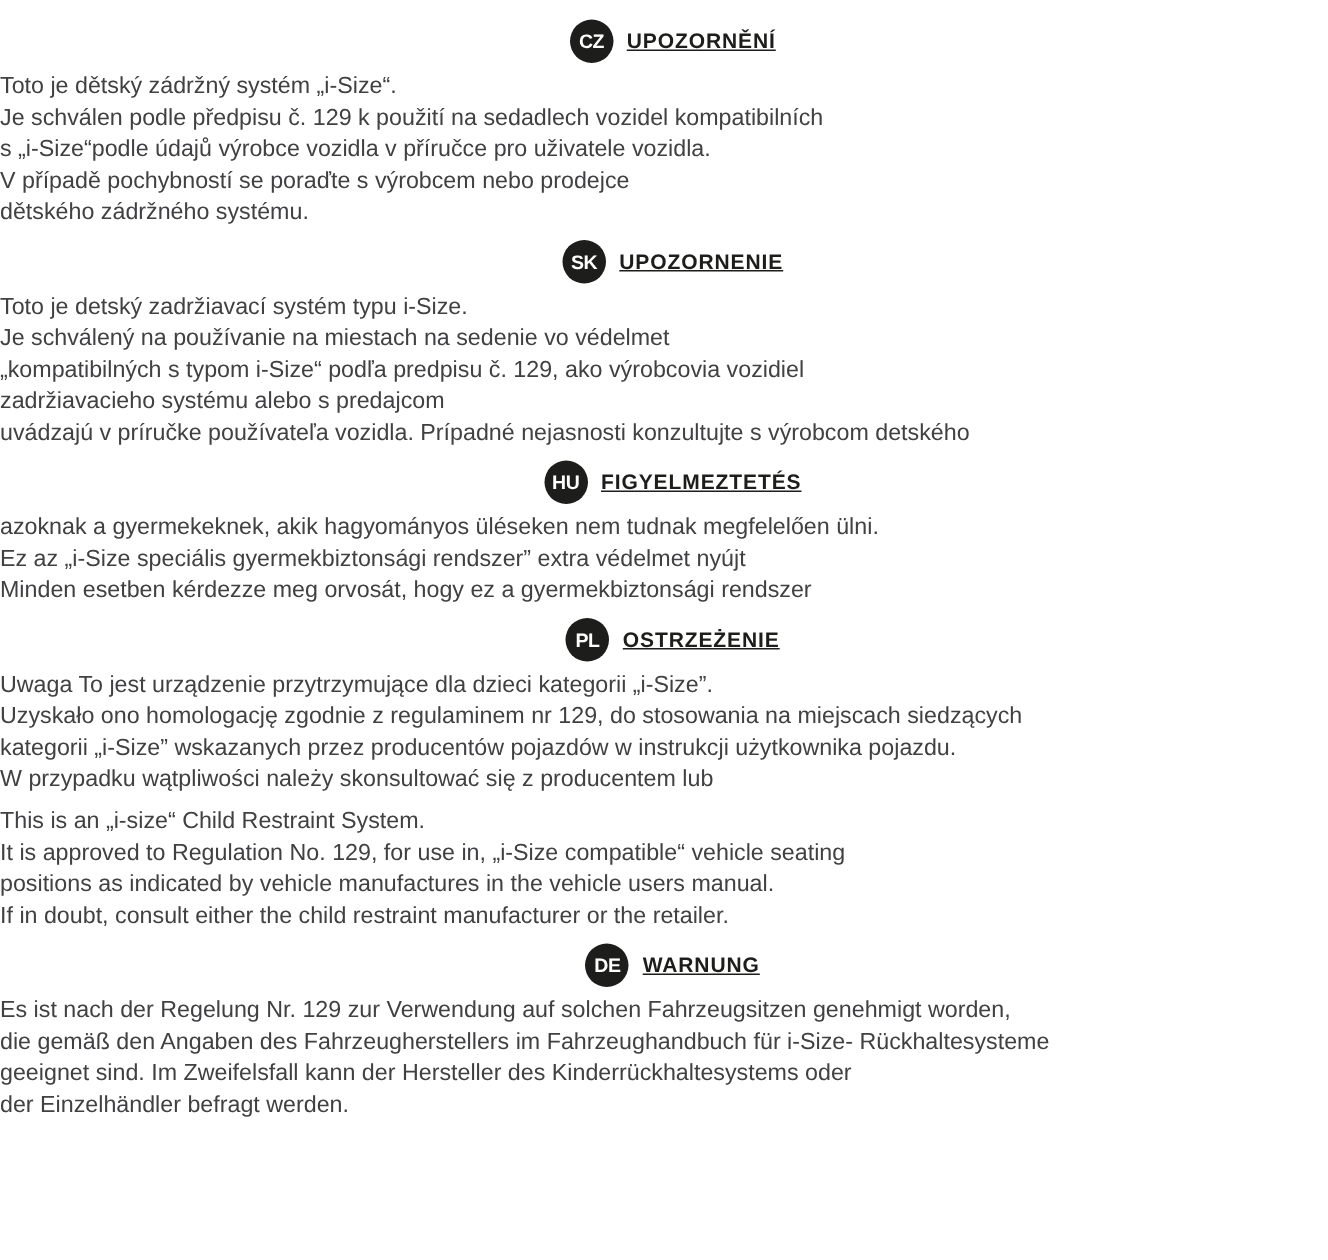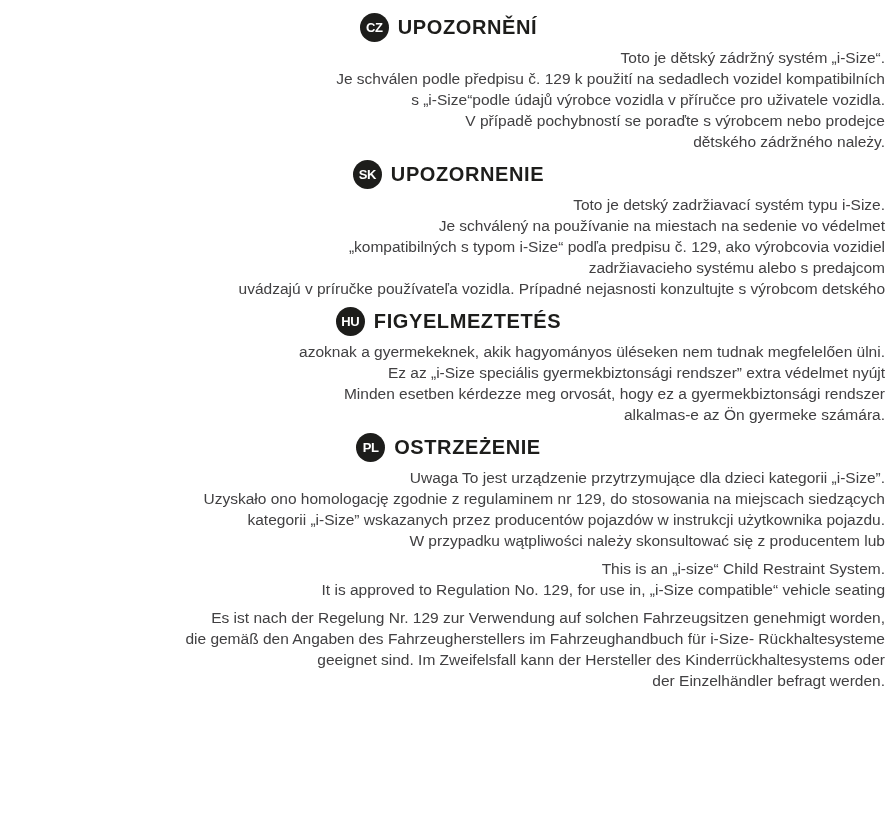--- a/index.html
+++ b/index.html
@@ -40,51 +40,52 @@
     color:var(--badge-text);
     display:flex;align-items:center;justify-content:center;
     font-weight:bold;
     font-size:13px;
     letter-spacing:-0.3px;
     flex:0 0 auto;
     user-select:none;
   }
   .heading{
     margin:0;
-    font-size:20px;
+    font-size:14px;
     font-weight:bold;
     color:var(--heading-color);
     letter-spacing:0.6px;
+    text-decoration:underline;
   }
   .section-body{
     width:885px;
   }
   .body-line{
-    text-align:right;
+    text-align:left;
     font-size:15.5px;
     line-height:21px;
     color:var(--body-color);
     white-space:nowrap;
   }
 </style>
 </head>
 <body>
 
 <div class="document" id="document">
   <section class="section">
     <div class="section-header">
       <span class="badge">CZ</span>
       <h2 class="heading">UPOZORNĚNÍ</h2>
     </div>
     <div class="section-body">
         <div class="body-line">Toto je dětský zádržný systém „i-Size“.</div>
         <div class="body-line">Je schválen podle předpisu č. 129 k použití na sedadlech vozidel kompatibilních</div>
         <div class="body-line">s „i-Size“podle údajů výrobce vozidla v příručce pro uživatele vozidla.</div>
         <div class="body-line">V případě pochybností se poraďte s výrobcem nebo prodejce</div>
-        <div class="body-line">dětského zádržného należy.</div>
+        <div class="body-line">dětského zádržného systému.</div>
       </div>
   </section>
 
   <section class="section">
     <div class="section-header">
       <span class="badge">SK</span>
       <h2 class="heading">UPOZORNENIE</h2>
     </div>
     <div class="section-body">
         <div class="body-line">Toto je detský zadržiavací systém typu i-Size.</div>
@@ -97,45 +98,50 @@
 
   <section class="section">
     <div class="section-header">
       <span class="badge">HU</span>
       <h2 class="heading">FIGYELMEZTETÉS</h2>
     </div>
     <div class="section-body">
         <div class="body-line">azoknak a gyermekeknek, akik hagyományos üléseken nem tudnak megfelelően ülni.</div>
         <div class="body-line">Ez az „i-Size speciális gyermekbiztonsági rendszer” extra védelmet nyújt</div>
         <div class="body-line">Minden esetben kérdezze meg orvosát, hogy ez a gyermekbiztonsági rendszer</div>
-        <div class="body-line">alkalmas-e az Ön gyermeke számára.</div>
       </div>
   </section>
 
   <section class="section">
     <div class="section-header">
       <span class="badge">PL</span>
       <h2 class="heading">OSTRZEŻENIE</h2>
     </div>
     <div class="section-body">
         <div class="body-line">Uwaga To jest urządzenie przytrzymujące dla dzieci kategorii „i-Size”.</div>
         <div class="body-line">Uzyskało ono homologację zgodnie z regulaminem nr 129, do stosowania na miejscach siedzących</div>
         <div class="body-line">kategorii „i-Size” wskazanych przez producentów pojazdów w instrukcji użytkownika pojazdu.</div>
         <div class="body-line">W przypadku wątpliwości należy skonsultować się z producentem lub</div>
       </div>
   </section>
 
   <section class="section">
     <div class="section-body">
         <div class="body-line">This is an „i-size“ Child Restraint System.</div>
         <div class="body-line">It is approved to Regulation No. 129, for use in, „i-Size compatible“ vehicle seating</div>
+        <div class="body-line">positions as indicated by vehicle manufactures in the vehicle users manual.</div>
+        <div class="body-line">If in doubt, consult either the child restraint manufacturer or the retailer.</div>
       </div>
   </section>
 
   <section class="section">
+    <div class="section-header">
+      <span class="badge">DE</span>
+      <h2 class="heading">WARNUNG</h2>
+    </div>
     <div class="section-body">
         <div class="body-line">Es ist nach der Regelung Nr. 129 zur Verwendung auf solchen Fahrzeugsitzen genehmigt worden,</div>
         <div class="body-line">die gemäß den Angaben des Fahrzeugherstellers im Fahrzeughandbuch für i-Size- Rückhaltesysteme</div>
         <div class="body-line">geeignet sind. Im Zweifelsfall kann der Hersteller des Kinderrückhaltesystems oder</div>
         <div class="body-line">der Einzelhändler befragt werden.</div>
       </div>
   </section>
 </div>
 
 </body></html>

